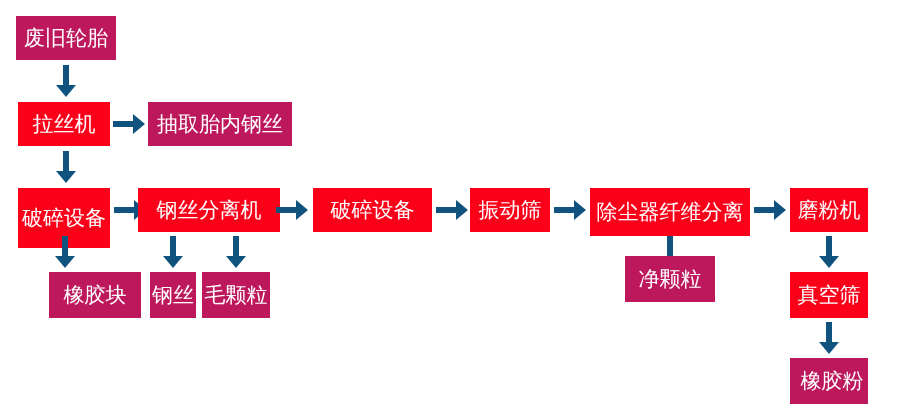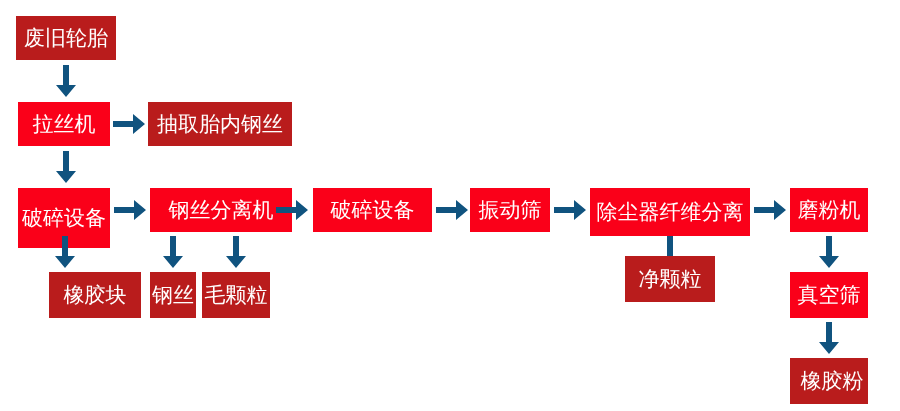--- a/index.html
+++ b/index.html
@@ -26,21 +26,21 @@
     color: #ffffff;
     font-family: "DejaVu Sans", "Liberation Sans", sans-serif;
     font-size: 21px;
     font-weight: 400;
     line-height: 1;
     letter-spacing: 0px;
     white-space: nowrap;
     padding: 0 9px;
   }
   .node.blue {
-    background: #b91c1c;
+    background: #be185d;
   }
   .node.red {
     background: #FA0019;
   }
   .arrow {
     position: absolute;
     color: #10537F;
     font-family: "DejaVu Sans", "Liberation Sans", sans-serif;
     line-height: 1;
     display: flex;
@@ -80,21 +80,21 @@
   </div>
 
   <div class="node red" style="left:18px; top:188px; width:92px; height:60px;">破碎设备</div>
 
   <div class="arrow" style="left:112px; top:188px; width:38px; height:44px;">
     <svg width="34" height="26" viewBox="0 0 34 26" aria-hidden="true">
       <path d="M0 10 h20 v-7 l12 10 l-12 10 v-7 h-20 z" fill="#10537F"></path>
     </svg>
   </div>
 
-  <div class="node red" style="left:150px; top:188px; width:142px; height:44px;">钢丝分离机</div>
+  <div class="node red" style="left:138px; top:188px; width:142px; height:44px;">钢丝分离机</div>
 
   <div class="arrow" style="left:274px; top:188px; width:38px; height:44px;">
     <svg width="34" height="26" viewBox="0 0 34 26" aria-hidden="true">
       <path d="M0 10 h20 v-7 l12 10 l-12 10 v-7 h-20 z" fill="#10537F"></path>
     </svg>
   </div>
 
   <div class="node red" style="left:313px; top:188px; width:119px; height:44px;">破碎设备</div>
 
   <div class="arrow" style="left:434px; top:188px; width:38px; height:44px;">

